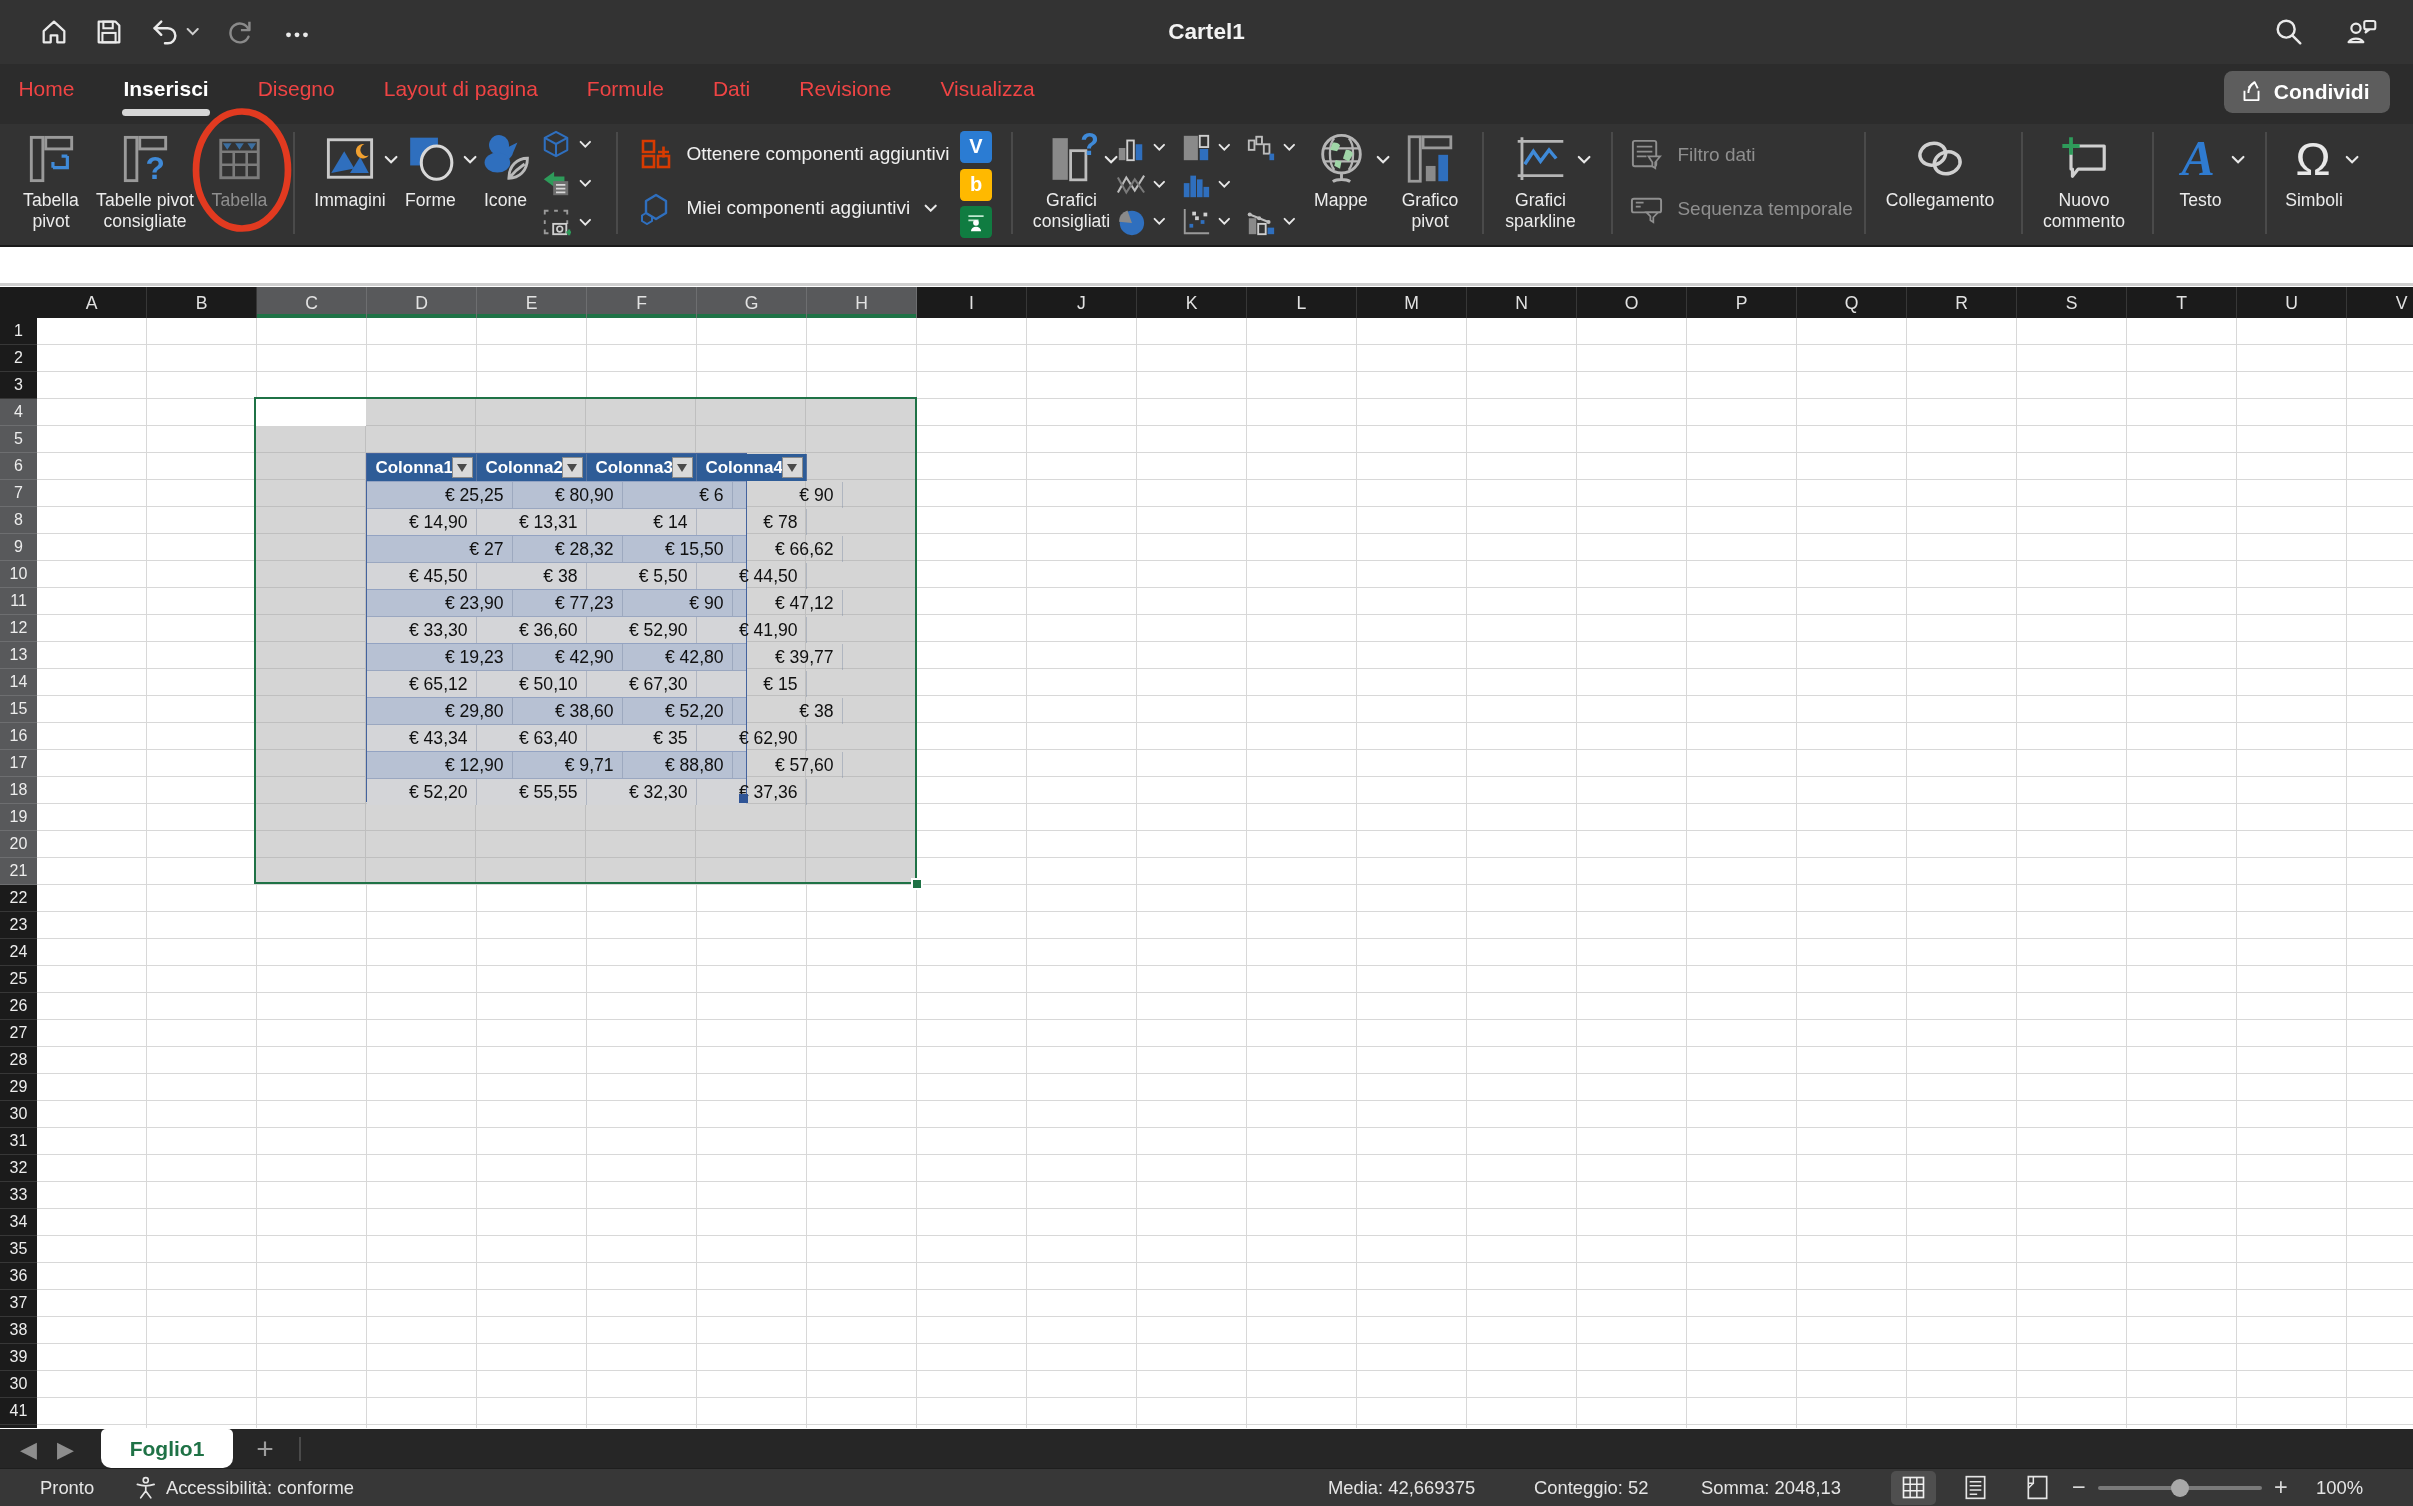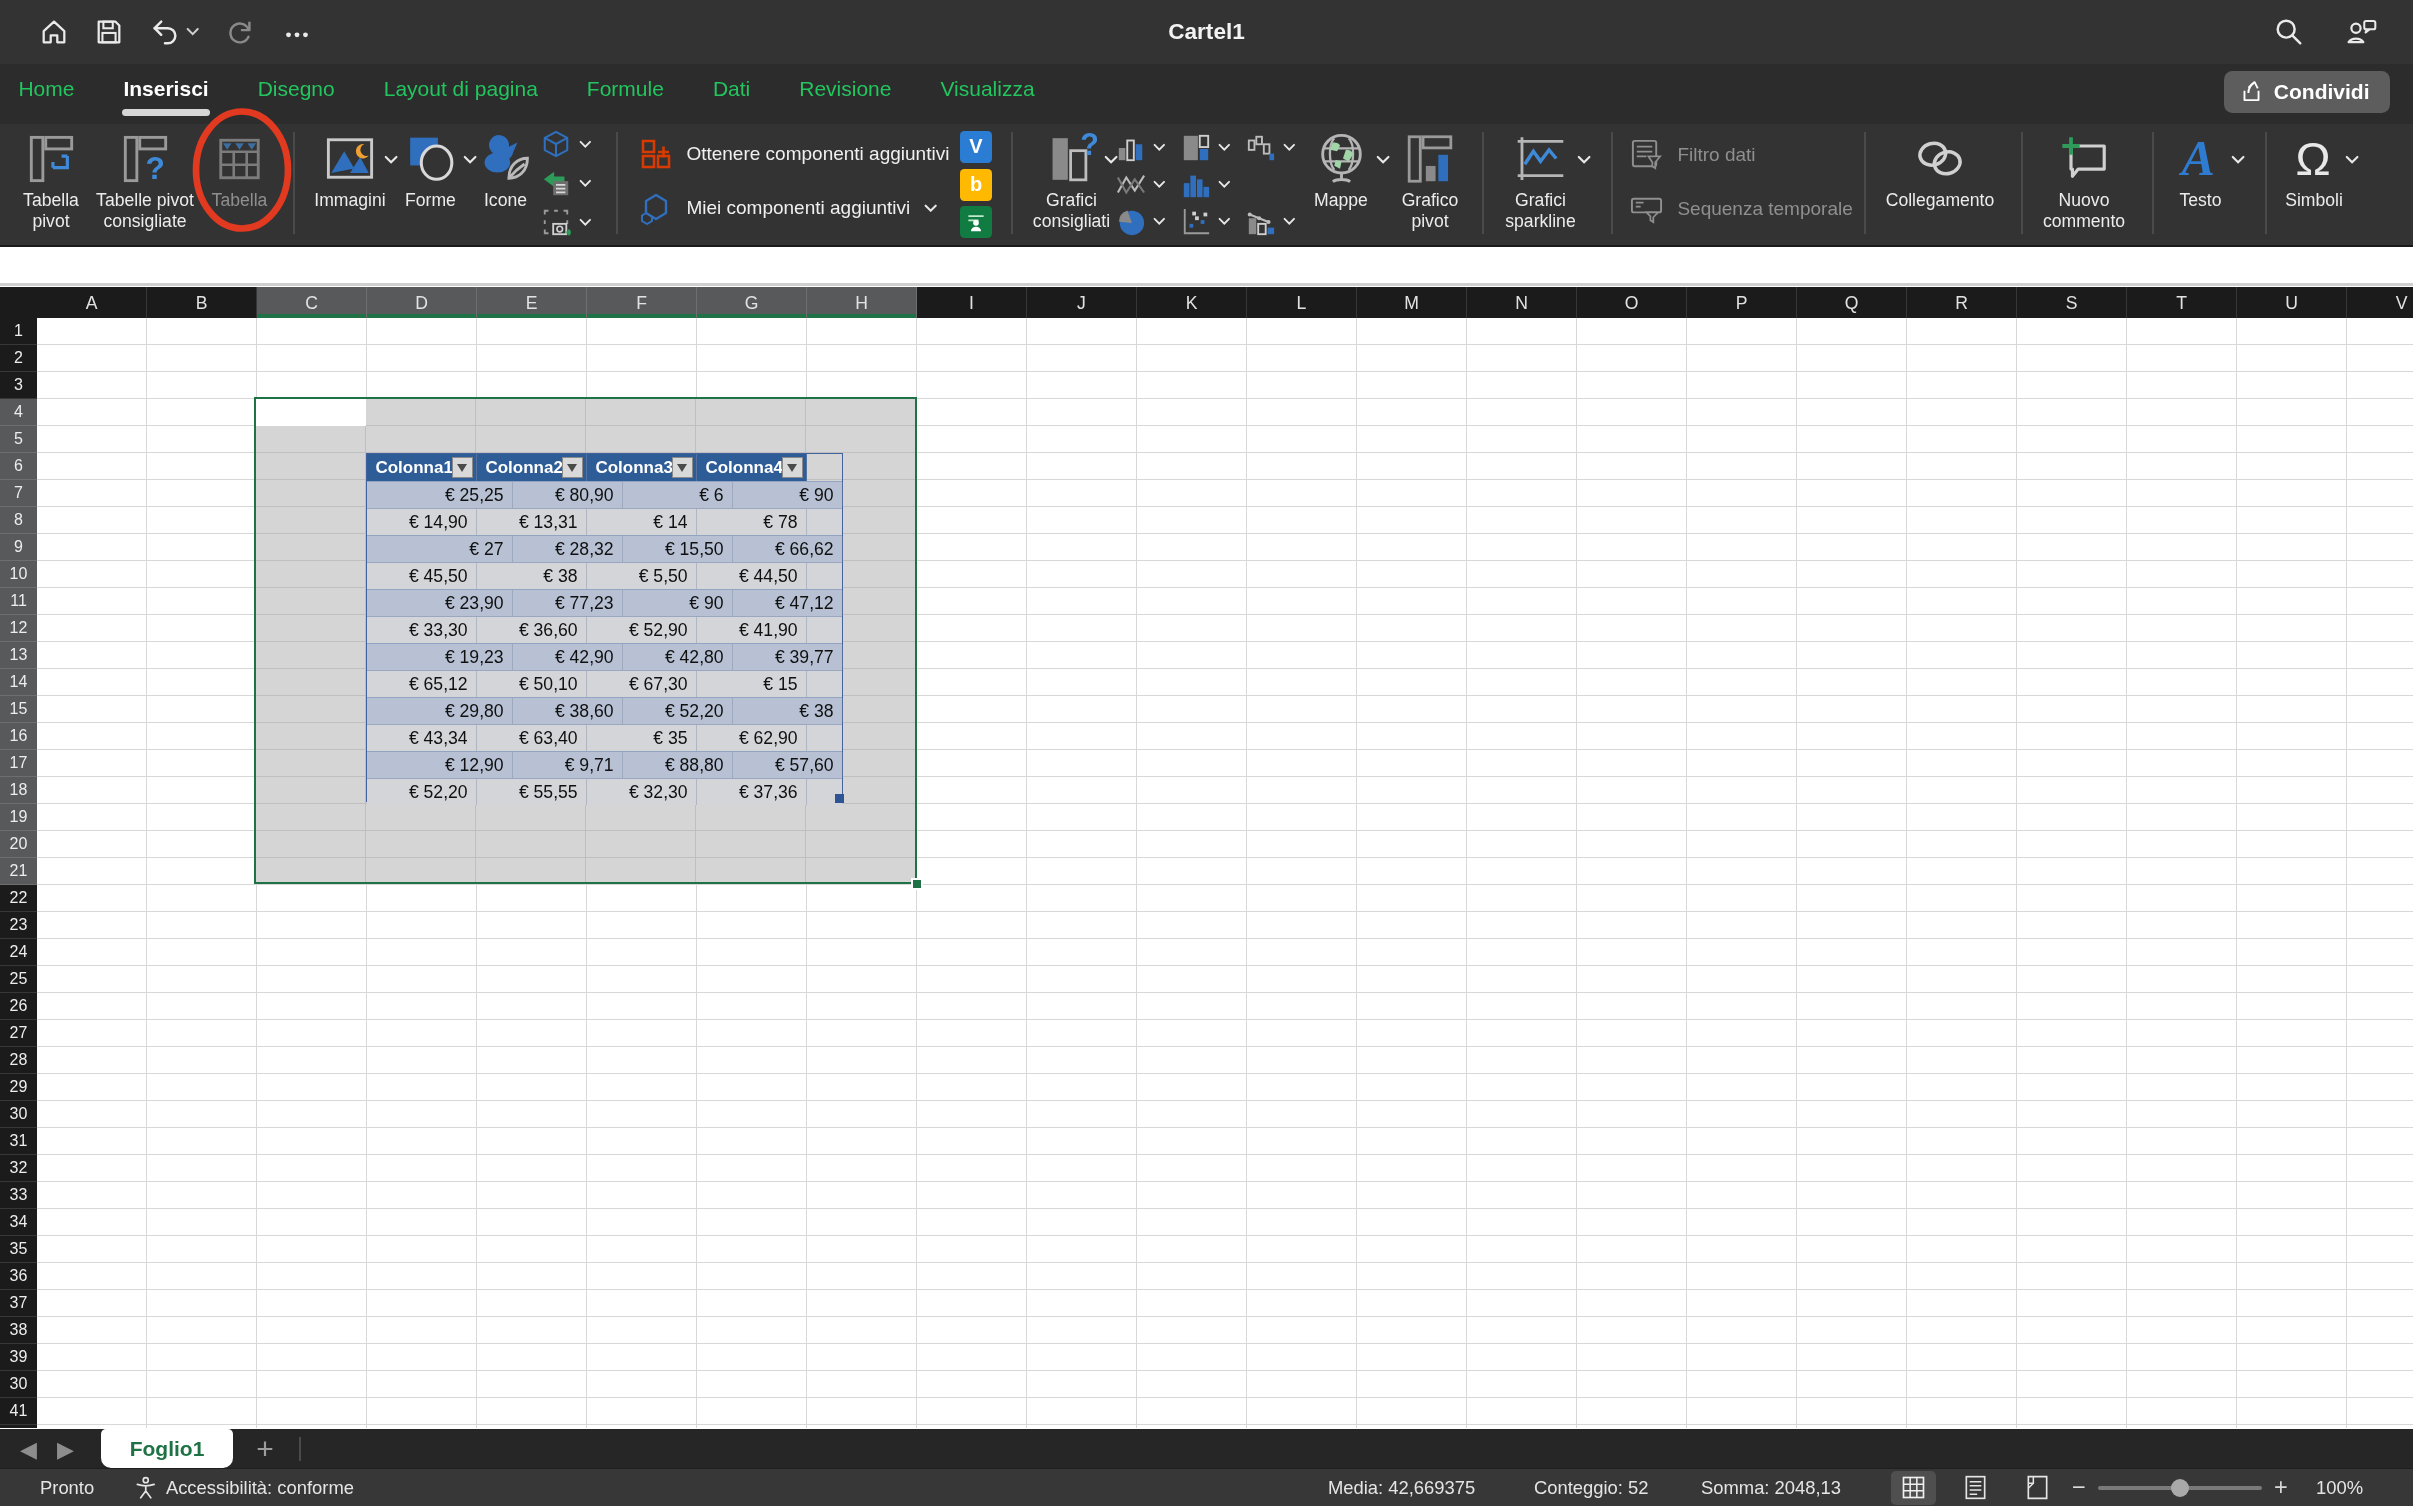--- a/index.html
+++ b/index.html
@@ -11,21 +11,21 @@
   .titlebar { position:absolute; left:0; top:0; width:2413px; height:64px; background:#333333; }
   .tb-left { position:absolute; left:39px; top:0; height:64px; display:flex; align-items:center; gap:25px; }
   .tb-title { position:absolute; left:0; right:0; top:0; height:64px; display:flex; align-items:center; justify-content:center;
               color:#f3f3f3; font-size:22.6px; font-weight:bold; }
   .tb-right { position:absolute; right:34px; top:0; height:64px; display:flex; align-items:center; gap:39px; }
   .tbicon { display:flex; align-items:center; }
 
   
   .tabrow { position:absolute; left:0; top:64px; width:2413px; height:60px; background:#2c2c2c; }
   .tabs { position:absolute; left:18.4px; top:0; height:60px; display:flex; gap:49px; align-items:flex-start; padding-top:13.4px; }
-  .rtab { font-size:21px; color:#22c55e; position:relative; white-space:nowrap; cursor:default; }
+  .rtab { font-size:21px; color:#ef4444; position:relative; white-space:nowrap; cursor:default; }
   .rtab.active { color:#ffffff; font-weight:bold; }
   .rtab.active::after { content:""; position:absolute; left:-1.7px; right:-1.7px; bottom:-15px; height:7.5px; border-radius:4.2px; background:#d6d6d6; }
   .share-btn { position:absolute; right:23.5px; top:6.7px; height:42px; padding:0 20px 0 15px; background:#5d5d5d; border-radius:8.4px;
                display:flex; align-items:center; gap:10px; color:#ffffff; font-size:21px; font-weight:bold; }
 
   
   .ribbon { position:absolute; left:0; top:124px; width:2413px; height:121px; background:#333333; overflow:hidden; }
   .rib-sep { position:absolute; left:0; top:245px; width:2413px; height:1.7px; background:#1a1a1a; }
   .rdiv { position:absolute; top:8.4px; width:1.7px; height:102px; background:#4a4a4a; }
   .bigbtn { position:absolute; top:0; height:121px; display:flex; flex-direction:column; align-items:center; }
@@ -86,21 +86,21 @@
   .selection { position:absolute; left:254px; top:79px; width:659px; height:483px; background:#d5d5d5;
                border:2.5px solid #1f7246; box-sizing:content-box; }
   .sel-gridlines { position:absolute; left:0; top:0; width:659px; height:483px;
     background-image:
       repeating-linear-gradient(to right, transparent 0px, transparent 109px, #bfbfbf 109px, #bfbfbf 110px),
       repeating-linear-gradient(to bottom, transparent 0px, transparent 26px, #bfbfbf 26px, #bfbfbf 27px); }
   .active-cell { position:absolute; left:0; top:0; width:110px; height:27px; background:#ffffff; }
   .fill-handle { position:absolute; right:-7.5px; bottom:-7.5px; width:11.7px; height:11.7px; background:#1f7246; border:2.5px solid #ffffff; }
 
   
-  .xltable { position:absolute; left:110px; top:54px; width:477px; height:349px; border:1.7px solid #44639e; }
+  .xltable { position:absolute; left:110px; top:54px; width:381px; height:349px; border:1.7px solid #44639e; }
   .xtr { display:grid; grid-template-columns:110px 110px 110px 110px; height:27px; }
   .xth { position:relative; background:#2e5c97; color:#ffffff; font-weight:bold; font-size:17px;
          display:flex; align-items:center; padding:0 28.5px 0 8.4px; border-right:0.8px solid #55729f; }
   .filterbtn { position:absolute; right:3.4px; top:3.4px; width:21px; height:21px; background:#d9d9d9; border:0.8px solid #8a8a8a;
                display:flex; align-items:center; justify-content:center; }
   .filterbtn::after { content:""; width:0; height:0; border-left:5.9px solid transparent; border-right:5.9px solid transparent; border-top:8.4px solid #4a4a4a; }
   .xtd { font-size:17.6px; color:#101010; display:flex; align-items:center; justify-content:flex-end;
          padding-right:8.4px; border-right:0.8px solid rgba(110,125,155,0.35); }
   .xtr.band-dark { background:#b7c1d3; border-top:0.8px solid #93a3c2;padding-left:36px; }
   .xtr.band-light { background:#d4d5d8; border-top:0.8px solid #9aa7c0; }

